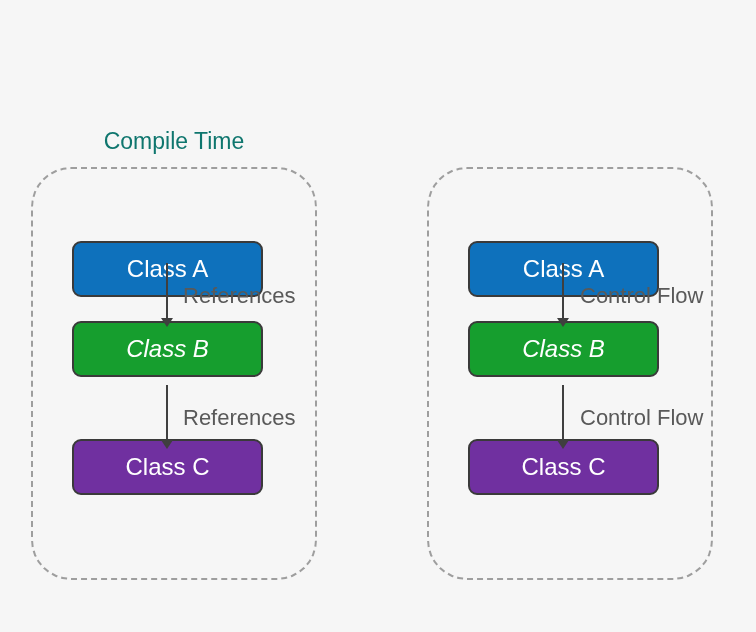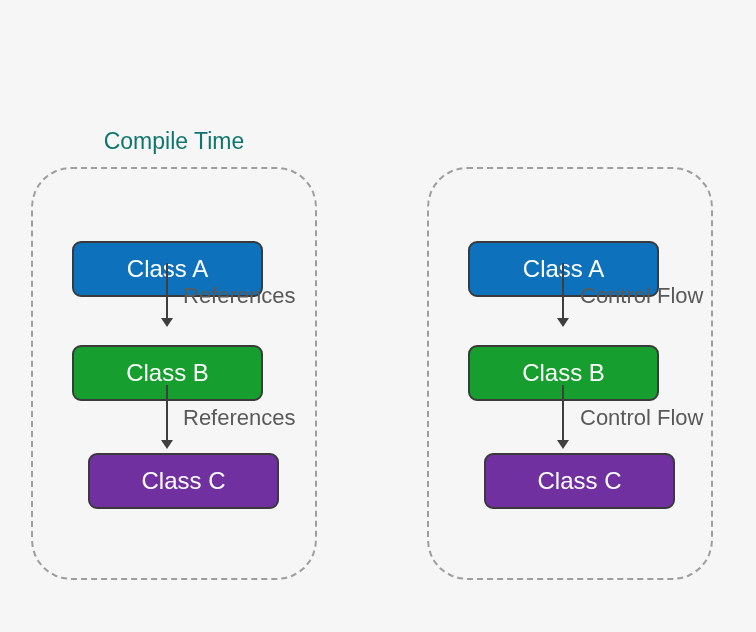--- a/index.html
+++ b/index.html
@@ -89,22 +89,22 @@
   .px0-node  { left: 72px; }
   .px0-arrow { left: 167px; }
   .px0-label { left: 183px; }
   
   .px1-panel { left: 427px; }
   .px1-node  { left: 468px; }
   .px1-arrow { left: 563px; }
   .px1-label { left: 580px; text-align: center; }
   
   .row-a { top: 206px; margin-top: 35px; }
-  .row-b { top: 345px; }
-  .row-c { top: 453px; margin-left: 16px; }
+  .row-b { top: 321px; font-style: italic; }
+  .row-c { top: 439px; }
   .edge-1 { top: 263px; height: 64px; }
   .edge-2 { top: 385px; height: 64px; }
   .elabel-1 { top: 283px; }
   .elabel-2 { top: 405px; }
 </style>
 </head>
 <body>
 
 <div class="stage">
 

